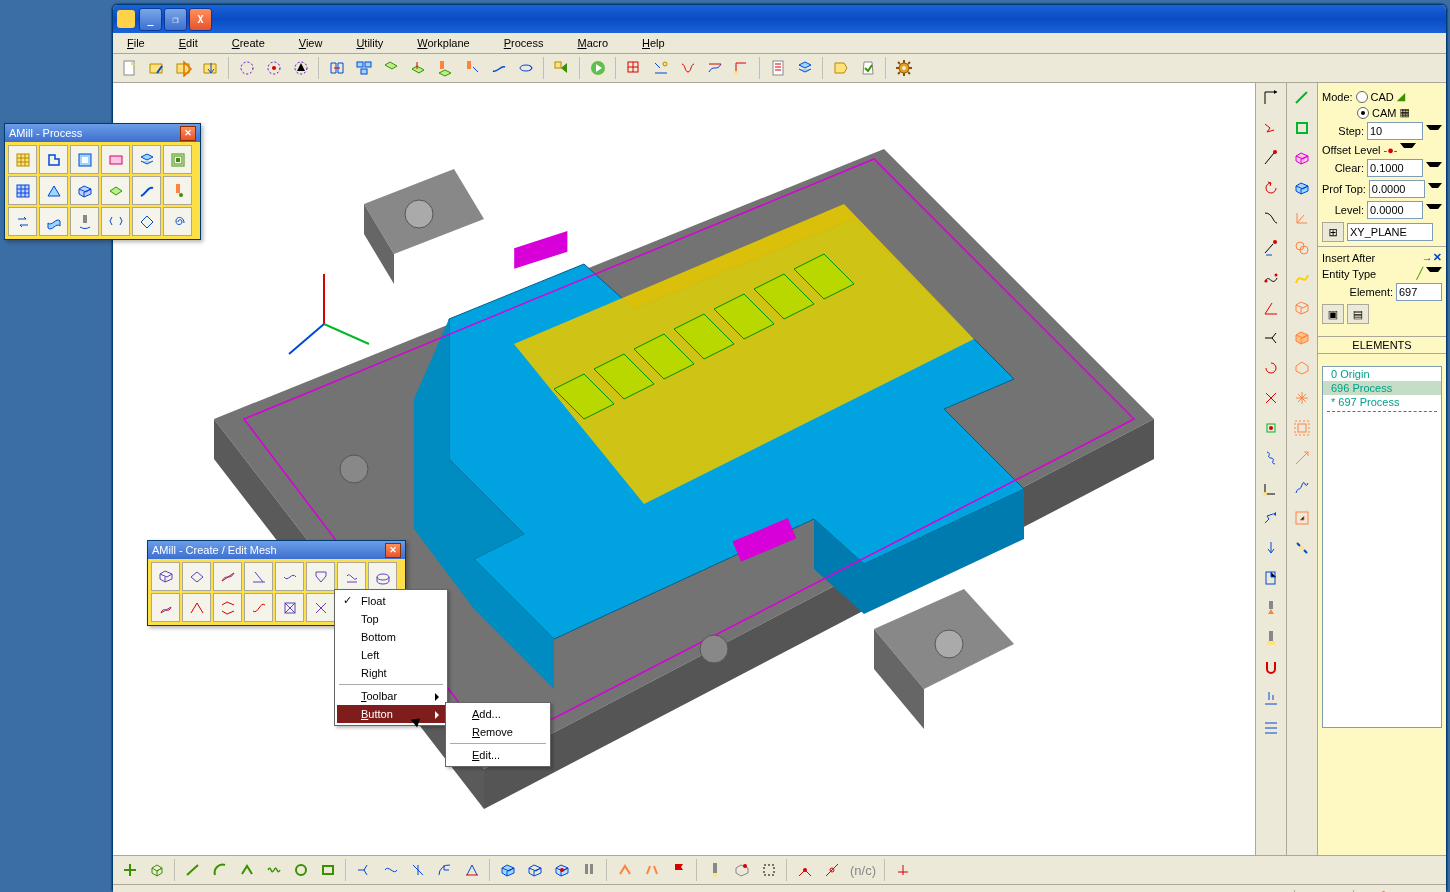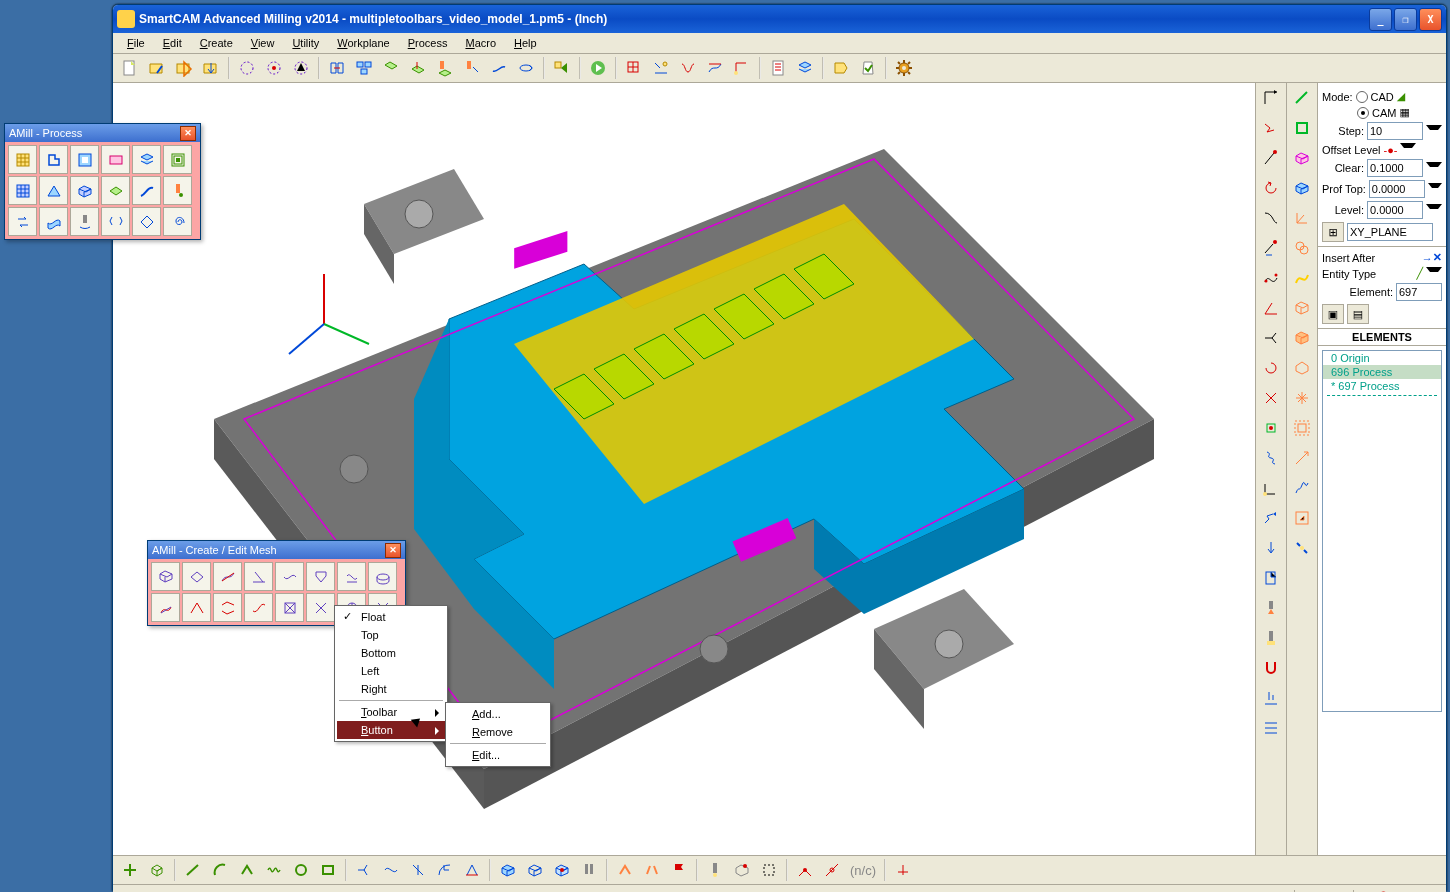--- a/index.html
+++ b/index.html
@@ -3,49 +3,49 @@
 <meta charset="utf-8">
 <style>
 html,body{margin:0;padding:0;font-family:"Tahoma","Segoe UI",sans-serif;font-size:11px;background:#3b6ea5;overflow:hidden;width:1450px;height:892px}
 .window{position:absolute;left:112px;top:4px;width:1333px;height:885px;background:#ece9d8;border:1px solid #003c74;border-radius:6px 6px 0 0;box-shadow:0 0 2px #000}
 .titlebar{height:28px;background:linear-gradient(to bottom,#1a63d8 0%,#0a4bc4 50%,#1a63d8 100%);border-radius:5px 5px 0 0;display:flex;align-items:center;color:#fff;font-size:12px;padding:0 4px}
 .titlebar .icon{width:18px;height:18px;margin-right:4px;background:#ffd24a;border-radius:3px}
 .titlebar .title{flex:1;font-weight:bold}
 .titlebar .btns{display:flex;gap:2px}
 .titlebar .btns span{width:21px;height:21px;background:linear-gradient(to bottom,#7aa7e8,#3d6fcf);border:1px solid #0a3b9c;border-radius:3px;display:flex;align-items:center;justify-content:center;color:#fff;font-family:"Lucida Console",monospace;font-size:10px;font-weight:bold;cursor:pointer}
 .titlebar .btns .close{background:linear-gradient(to bottom,#ff8f5b,#e8532c)}
-.menubar{height:20px;background:#ece9d8;display:flex;align-items:center;padding:0 6px;gap:2px;border-bottom:1px solid #aca899}
+.menubar{height:20px;background:#ece9d8;display:flex;align-items:center;padding:0 6px;gap:18px;border-bottom:1px solid #aca899}
 .menubar span{padding:2px 8px;cursor:pointer}
 .menubar span u{text-decoration:underline}
 .toolbar{height:28px;background:#ece9d8;display:flex;align-items:center;padding:0 4px;gap:1px;border-bottom:1px solid #aca899}
 .tbtn{width:24px;height:24px;border:1px solid transparent;display:flex;align-items:center;justify-content:center;cursor:pointer;flex-shrink:0}
 .tbtn svg{width:18px;height:18px}
 .sep{width:2px;height:22px;background:linear-gradient(to right,#aca899,#fff);margin:0 3px;flex-shrink:0}
 .client{display:flex;height:772px}
 .viewport{flex:1;background:#fff;position:relative;overflow:hidden}
 .viewport-model{position:absolute;inset:0;display:flex;align-items:center;justify-content:center}
 .right-toolbars{width:30px;background:#ece9d8;border-left:1px solid #aca899;display:flex;flex-direction:column}
 .right-toolbars .tbtn{width:26px;height:26px;margin:1px auto}
-.right-panel{width:120px;background:#ffffff;border-left:1px solid #aca899;padding:4px;font-size:11px}
+.right-panel{width:120px;background:#fef9c3;border-left:1px solid #aca899;padding:4px;font-size:11px}
 .right-panel .row{display:flex;align-items:center;margin:3px 0;gap:3px}
 .right-panel label{white-space:nowrap}
 .right-panel input[type=text]{width:50px;height:16px;font-size:11px;border:1px solid #7f9db9;padding:0 2px}
 .right-panel .drop{width:8px;height:8px;border-left:4px solid transparent;border-right:4px solid transparent;border-top:5px solid #000;cursor:pointer}
 .right-panel .inputbtn{width:20px;height:18px;background:#ece9d8;border:1px solid #aca899;cursor:pointer;display:flex;align-items:center;justify-content:center}
-.right-panel .header{text-align:center;font-weight:bold;border-top:1px solid #aca899;border-bottom:1px solid #aca899;padding:2px 0;margin:4px -4px}
+.right-panel .header{text-align:center;font-weight:normal;border-top:1px solid #aca899;border-bottom:1px solid #aca899;padding:2px 0;margin:12px -4px}
 .elemlist{background:#fff;border:1px solid #7f9db9;height:360px;overflow:auto;font-size:11px}
 .elemlist .item{padding:1px 8px;white-space:nowrap;cursor:pointer}
 .elemlist .origin{color:#00a08a}
 .elemlist .selected{background:#c5ddc5}
 .elemlist .proc{color:#00a08a}
 .elemlist .dash{border-top:1px dashed #00a08a;margin:2px 4px}
 .statusbar{height:22px;background:#ece9d8;border-top:1px solid #aca899;display:flex;align-items:center;padding:0 6px;gap:8px}
 .statusbar .left{flex:1}
 .statusbar .sec{border-left:1px solid #aca899;padding:0 8px;display:flex;align-items:center;gap:6px}
-.floatwin{position:absolute;background:#fca5a5;border:1px solid #003c74;box-shadow:2px 2px 4px rgba(0,0,0,.3)}
+.floatwin{position:absolute;background:#fde047;border:1px solid #003c74;box-shadow:2px 2px 4px rgba(0,0,0,.3)}
 .floatwin .fw-title{height:16px;background:linear-gradient(to bottom,#6b9de8,#3d6fcf);color:#fff;font-size:11px;padding:1px 4px;display:flex;align-items:center}
 .floatwin .fw-title .fw-close{margin-left:auto;width:14px;height:13px;background:linear-gradient(to bottom,#ff8f5b,#e8532c);border:1px solid #8b2b00;display:flex;align-items:center;justify-content:center;color:#fff;font-size:9px;font-weight:bold;cursor:pointer}
 .floatwin .fw-body{padding:3px;display:flex;gap:2px;flex-wrap:wrap}
 .ftbtn{width:27px;height:27px;border:1px solid #aca899;background:#f5f4ea;display:flex;align-items:center;justify-content:center;cursor:pointer}
 .ftbtn svg{width:18px;height:18px}
 .context-menu{position:absolute;background:#fff;border:1px solid #666;box-shadow:2px 2px 3px rgba(0,0,0,.25);font-size:11px;padding:2px;z-index:100}
 .context-menu .ci{padding:3px 28px 3px 24px;cursor:pointer;position:relative;white-space:nowrap}
 .context-menu .ci.sel{background:#7f1d1d;color:#fff}
 .context-menu .ci.has-sub::after{content:"";position:absolute;right:6px;top:6px;border-left:4px solid #000;border-top:4px solid transparent;border-bottom:4px solid transparent}
 .context-menu .ci.sel.has-sub::after,.context-menu .ci.has-sub:hover::after{border-left-color:#fff}
@@ -58,21 +58,20 @@
 .cursor-arrow{position:absolute;width:0;height:0;z-index:150}
 .cursor-arrow::before{content:"";position:absolute;top:0;left:0;border-left:8px solid #000;border-top:5px solid transparent;border-bottom:5px solid transparent;transform:rotate(-40deg)}
 </style>
 </head>
 <body>
 
 <div class="window">
 
   <div class="titlebar">
     <div class="icon"></div>
-    <div class="title">SmartCAM Advanced Milling v2014 - multipletoolbars_video_model_1.pm5 - (Inch)</div>
     <div class="btns">
       <span>_</span>
       <span>❐</span>
       <span class="close">X</span>
     </div>
   </div>
 
   <div class="menubar">
     <span><u>F</u>ile</span>
     <span><u>E</u>dit</span>
@@ -945,21 +944,21 @@
       </div>
     <div class="ftbtn">
         <svg viewBox="0 0 18 18">
           <path d="M4 14l10-10M4 4l10 10" stroke="#6040c0"></path>
           <circle cx="9" cy="9" r="2" fill="#d80000"></circle>
         </svg>
       </div>
   </div>
 </div>
 
-<div class="context-menu" style="left:334px;top:605px;width:108px">
+<div class="context-menu" style="left:334px;top:589px;width:108px">
   <div class="ci checked">Float</div>
   <div class="ci">Top</div>
   <div class="ci">Bottom</div>
   <div class="ci">Left</div>
   <div class="ci">Right</div>
   <div class="div"></div>
   <div class="ci has-sub"><u>T</u>oolbar</div>
   <div class="ci has-sub sel"><u>B</u>utton</div>
 </div>
 

